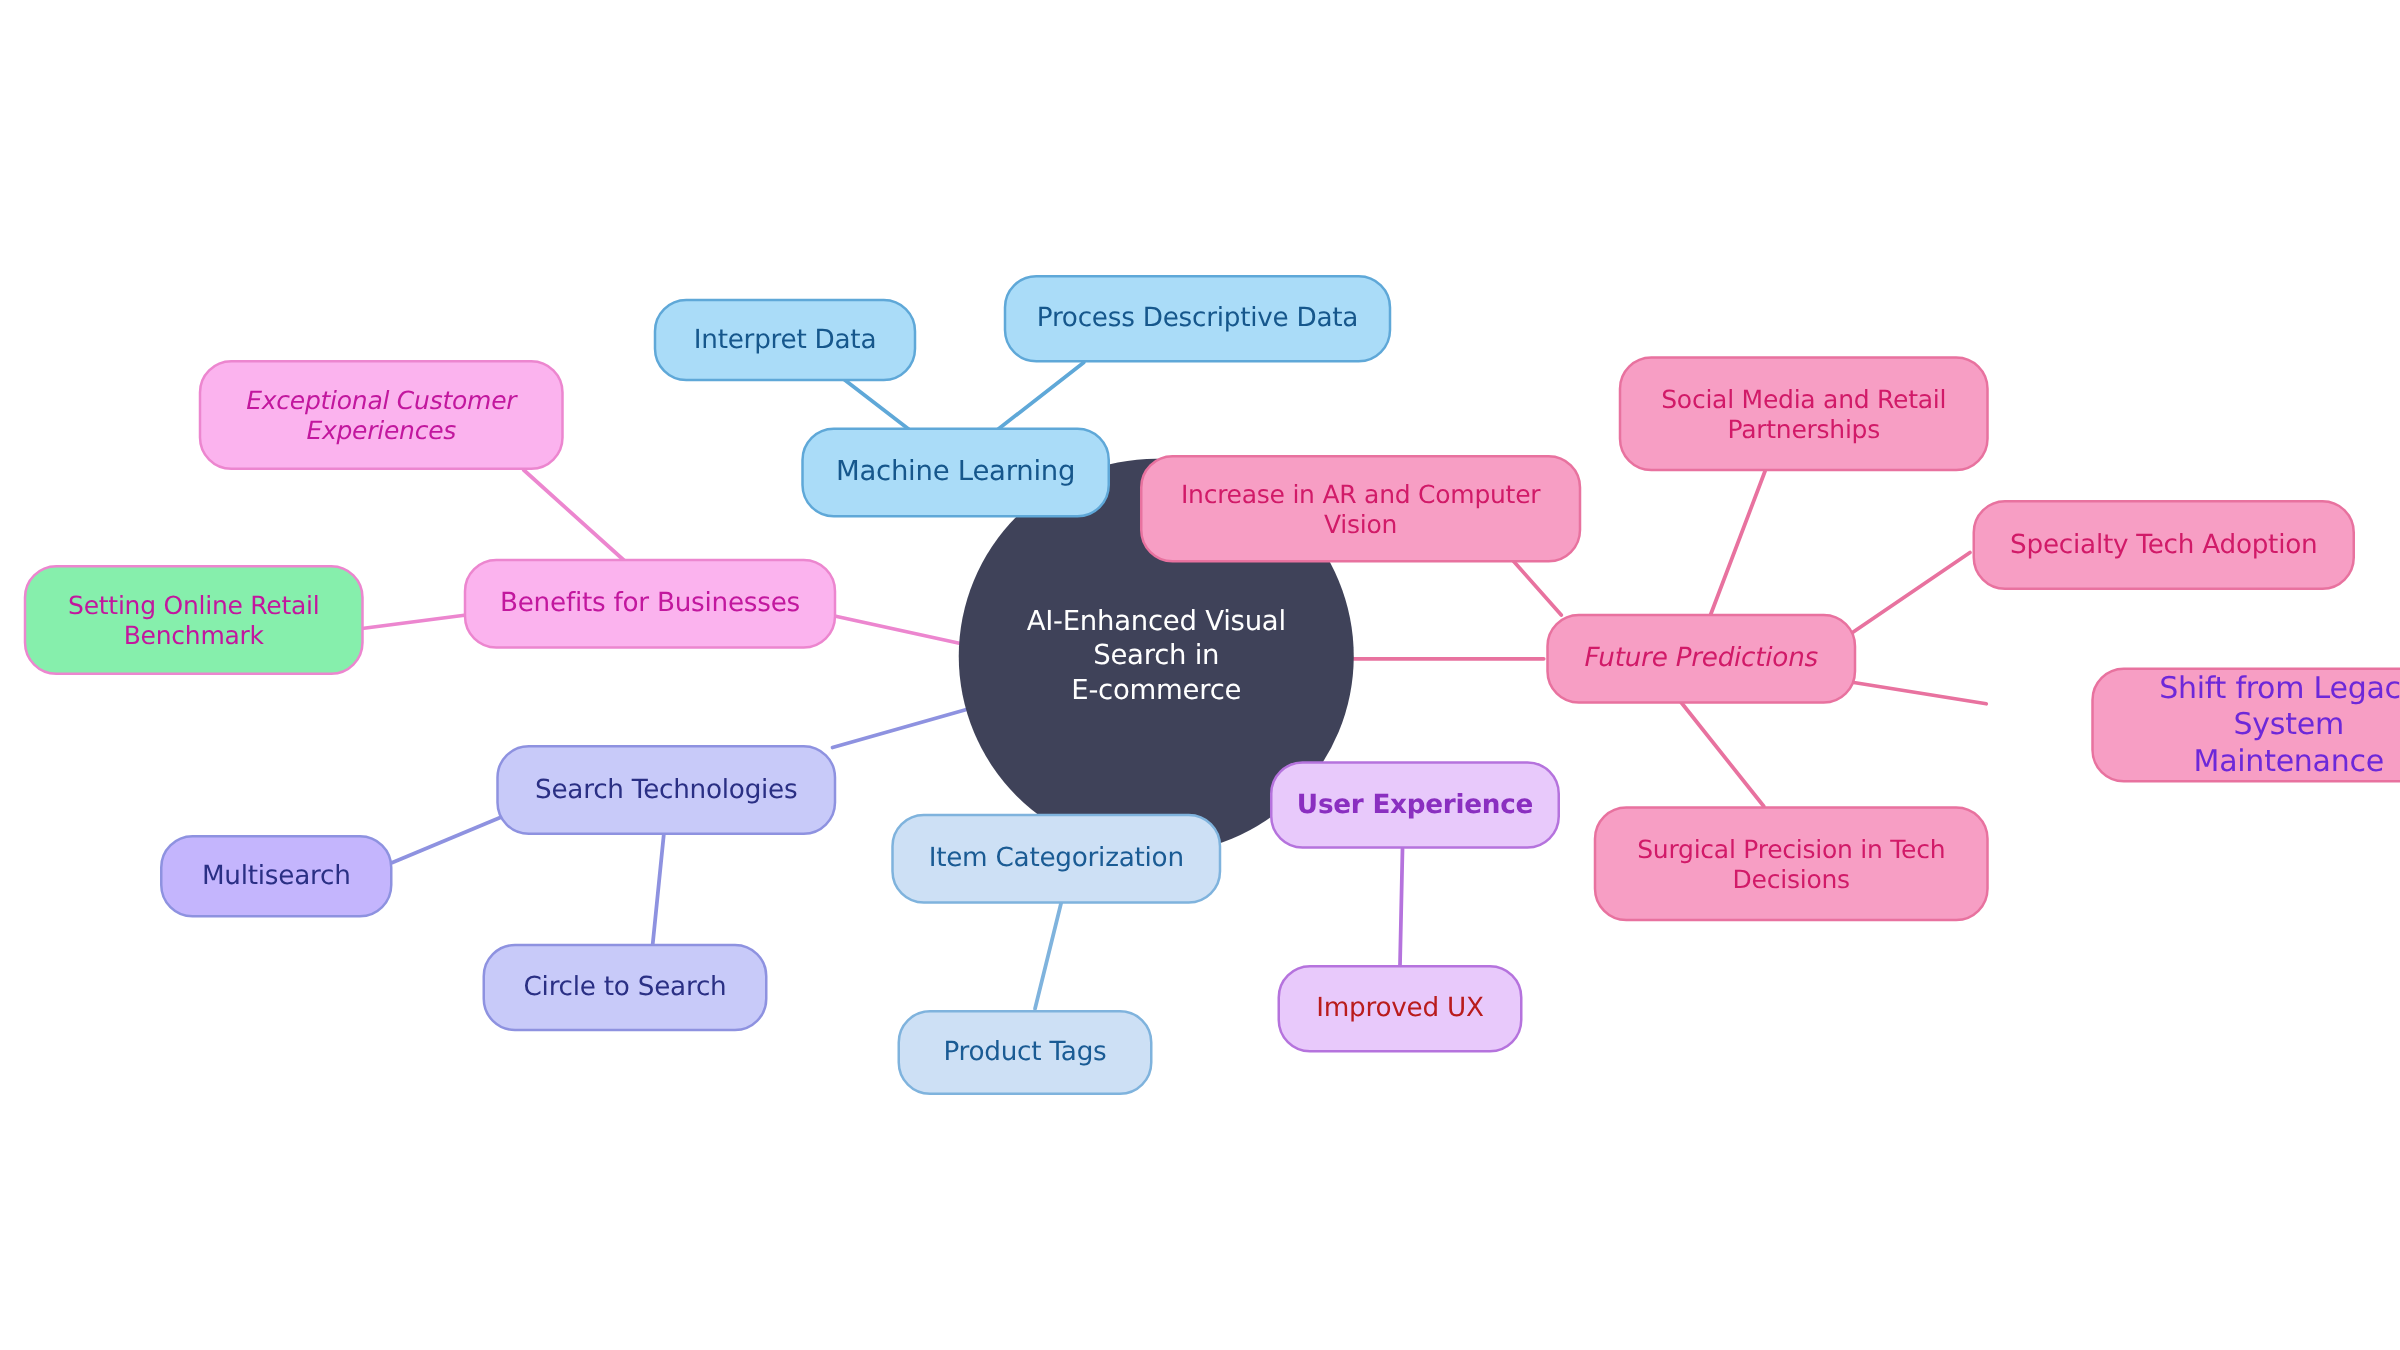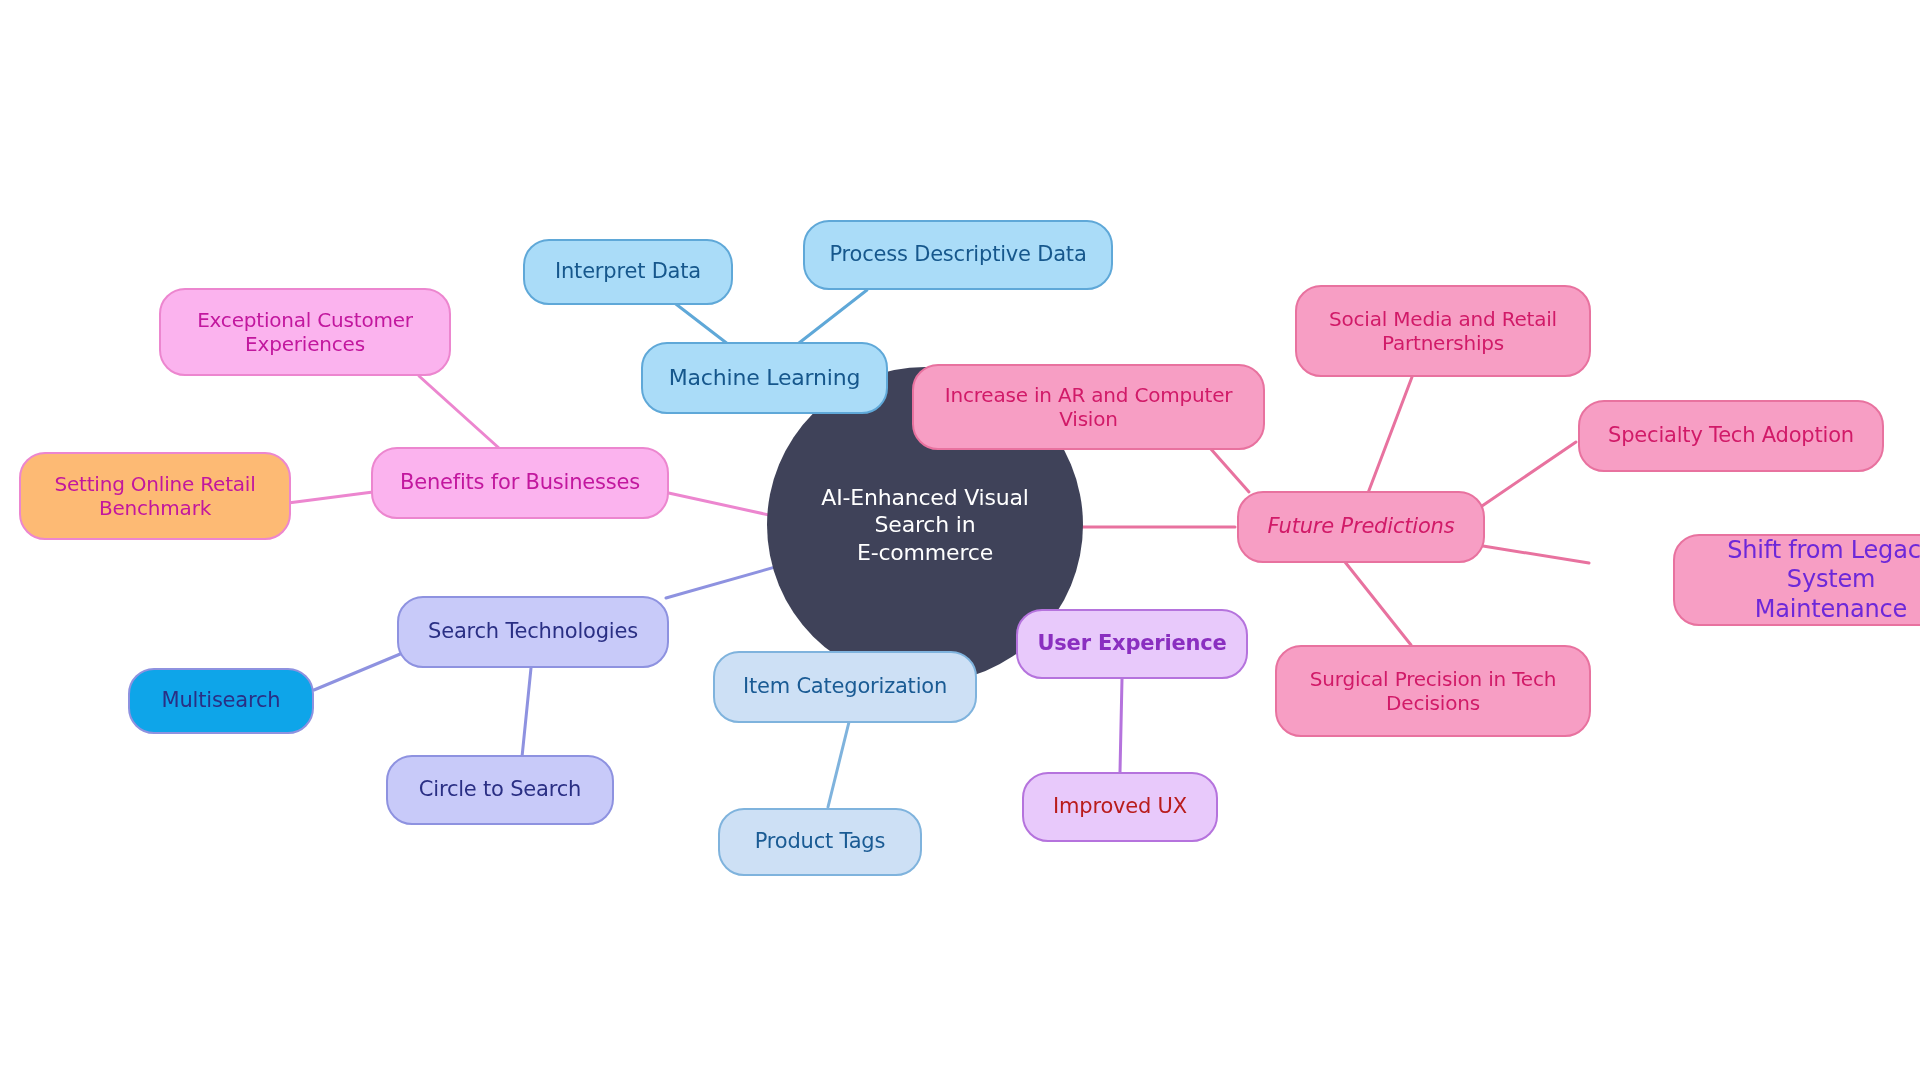--- a/index.html
+++ b/index.html
@@ -74,27 +74,27 @@
 
   <div class="root" id="root-node" style="left: 767px; top: 367px; width: 316px; height: 316px; background: rgb(63, 66, 89); color: rgb(255, 255, 255);">
     <span>AI-Enhanced Visual Search in
 E-commerce</span>
   </div>
 
   <div id="node-layer">
       <div class="node" style="left: 523px; top: 205px; width: 210px; height: 66px; background: rgb(170, 220, 248); border-color: rgb(95, 168, 216); color: rgb(22, 87, 140); font-size: 21px; margin-top: 34px;"><span>Interpret Data</span></div>
       <div class="node" style="left: 803px; top: 220px; width: 310px; height: 70px; background: rgb(170, 220, 248); border-color: rgb(95, 168, 216); color: rgb(22, 87, 140); font-size: 21px;"><span>Process Descriptive Data</span></div>
       <div class="node" style="left: 641px; top: 342px; width: 247px; height: 72px; background: rgb(170, 220, 248); border-color: rgb(95, 168, 216); color: rgb(22, 87, 140); font-size: 22px;"><span>Machine Learning</span></div>
-      <div class="node" style="left: 159px; top: 288px; width: 292px; height: 88px; background: rgb(251, 179, 238); border-color: rgb(236, 134, 207); color: rgb(194, 23, 158); font-size: 20px;"><span>Exceptional Customer
+      <div class="node" style="left: 159px; top: 288px; width: 292px; height: 88px; background: rgb(251, 179, 238); border-color: rgb(236, 134, 207); color: rgb(194, 23, 158); font-size: 20px; font-style: italic;"><span>Exceptional Customer
 Experiences</span></div>
-      <div class="node" style="left: 19px; top: 452px; width: 272px; height: 88px; background: #fdba74; border-color: rgb(236, 134, 207); color: rgb(194, 23, 158); font-size: 20px;"><span>Setting Online Retail
+      <div class="node" style="left: 19px; top: 452px; width: 272px; height: 88px; background: #86efac; border-color: rgb(236, 134, 207); color: rgb(194, 23, 158); font-size: 20px;"><span>Setting Online Retail
 Benchmark</span></div>
       <div class="node" style="left: 371px; top: 447px; width: 298px; height: 72px; background: rgb(251, 179, 238); border-color: rgb(236, 134, 207); color: rgb(194, 23, 158); font-size: 21px;"><span>Benefits for Businesses</span></div>
       <div class="node" style="left: 397px; top: 596px; width: 272px; height: 72px; background: rgb(200, 202, 249); border-color: rgb(142, 146, 224); color: rgb(42, 47, 132); font-size: 21px;"><span>Search Technologies</span></div>
-      <div class="node" style="left: 128px; top: 668px; width: 186px; height: 66px; background: #0ea5e9; border-color: rgb(142, 146, 224); color: rgb(42, 47, 132); font-size: 21px; text-align: right;"><span>Multisearch</span></div>
+      <div class="node" style="left: 128px; top: 668px; width: 186px; height: 66px; background: #c4b5fd; border-color: rgb(142, 146, 224); color: rgb(42, 47, 132); font-size: 21px; text-align: right;"><span>Multisearch</span></div>
       <div class="node" style="left: 386px; top: 755px; width: 228px; height: 70px; background: rgb(200, 202, 249); border-color: rgb(142, 146, 224); color: rgb(42, 47, 132); font-size: 21px;"><span>Circle to Search</span></div>
       <div class="node" style="left: 713px; top: 651px; width: 264px; height: 72px; background: rgb(205, 224, 245); border-color: rgb(127, 179, 221); color: rgb(26, 91, 148); font-size: 21px;"><span>Item Categorization</span></div>
       <div class="node" style="left: 718px; top: 808px; width: 204px; height: 68px; background: rgb(205, 224, 245); border-color: rgb(127, 179, 221); color: rgb(26, 91, 148); font-size: 21px;"><span>Product Tags</span></div>
       <div class="node" style="left: 1016px; top: 609px; width: 232px; height: 70px; background: rgb(232, 201, 251); border-color: rgb(181, 115, 221); color: rgb(138, 47, 192); font-size: 21px; font-weight: bold;"><span>User Experience</span></div>
       <div class="node" style="left: 1022px; top: 772px; width: 196px; height: 70px; background: rgb(232, 201, 251); border-color: rgb(181, 115, 221); color: #b91c1c; font-size: 21px;"><span>Improved UX</span></div>
       <div class="node" style="left: 912px; top: 364px; width: 353px; height: 86px; background: rgb(247, 158, 196); border-color: rgb(232, 114, 159); color: rgb(209, 26, 104); font-size: 20px;"><span>Increase in AR and Computer
 Vision</span></div>
       <div class="node" style="left: 1295px; top: 285px; width: 296px; height: 92px; background: rgb(247, 158, 196); border-color: rgb(232, 114, 159); color: rgb(209, 26, 104); font-size: 20px;"><span>Social Media and Retail
 Partnerships</span></div>
       <div class="node" style="left: 1578px; top: 400px; width: 306px; height: 72px; background: rgb(247, 158, 196); border-color: rgb(232, 114, 159); color: rgb(209, 26, 104); font-size: 21px;"><span>Specialty Tech Adoption</span></div>

